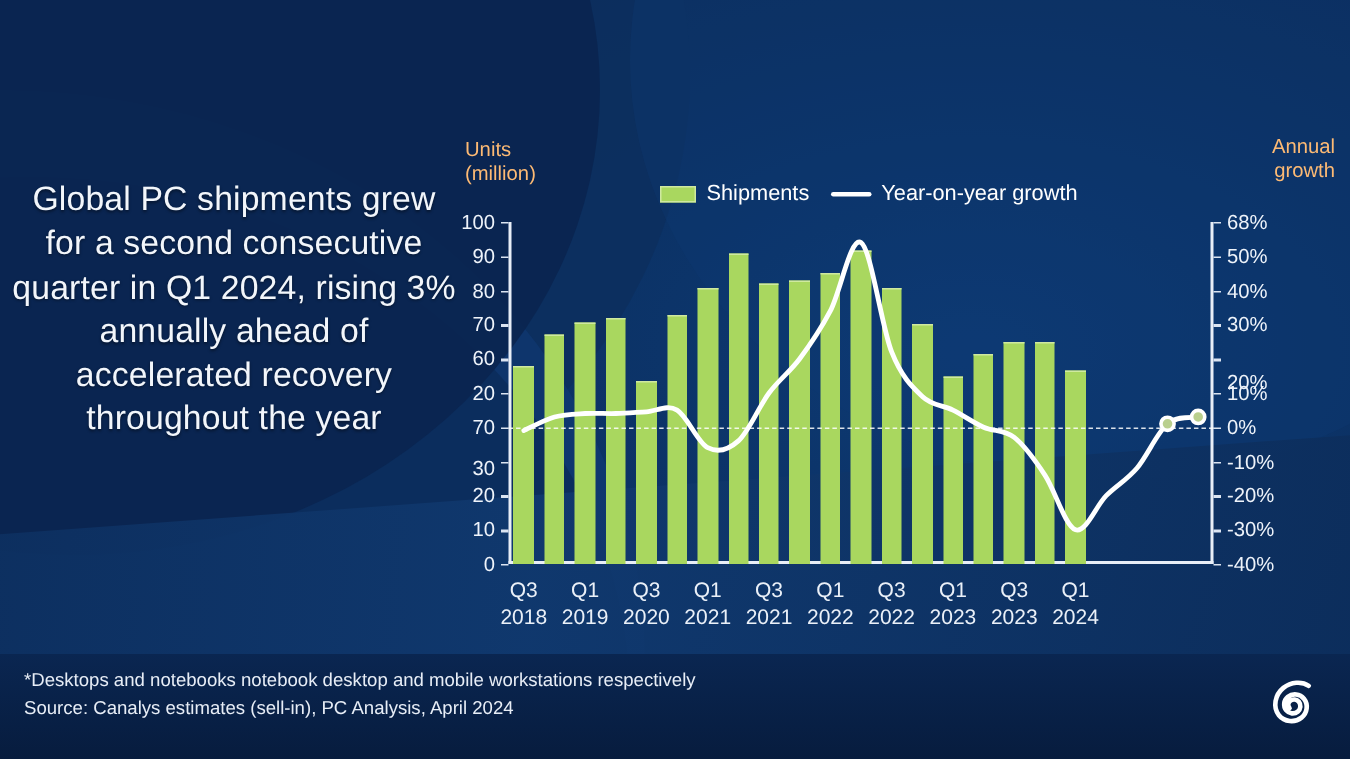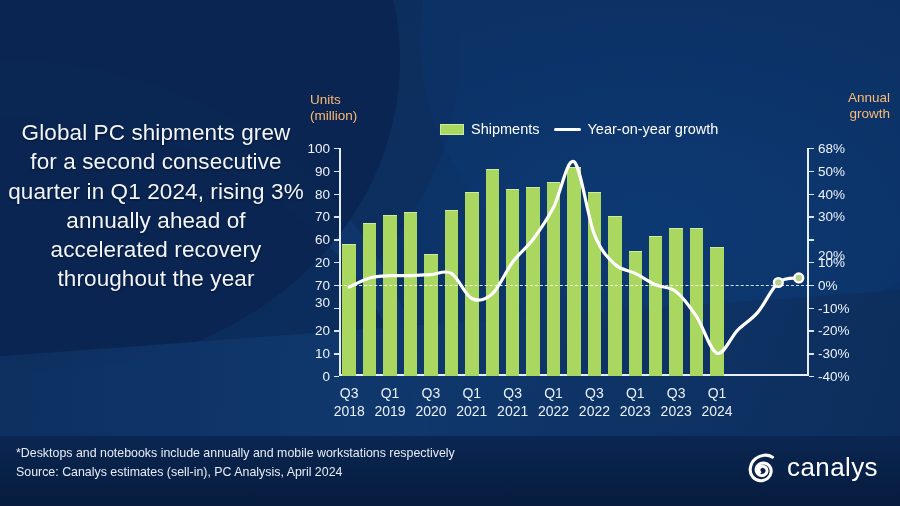--- a/index.html
+++ b/index.html
@@ -185,21 +185,21 @@
       <div class="axis-line yaxis-l"></div>
       <div class="axis-line yaxis-r"></div>
       <div class="axis-line xaxis"></div>
     <div class="tick tick-l" style="top: 228px;"></div>
         <div class="ylab ylab-l" style="top: 228px;">0</div>
         <div class="tick tick-l" style="top: 205.2px;"></div>
         <div class="ylab ylab-l" style="top: 205.2px;">10</div>
         <div class="tick tick-l" style="top: 182.4px;"></div>
         <div class="ylab ylab-l" style="top: 182.4px;">20</div>
         <div class="tick tick-l" style="top: 159.6px;"></div>
-        <div class="ylab ylab-l" style="top: 154px;">30</div>
+        <div class="ylab ylab-l" style="top: 164px;">30</div>
         <div class="tick tick-l" style="top: 136.8px;"></div>
         <div class="ylab ylab-l" style="top: 136.8px;">70</div>
         <div class="tick tick-l" style="top: 114px;"></div>
         <div class="ylab ylab-l" style="top: 114px;">20</div>
         <div class="tick tick-l" style="top: 91.2px;"></div>
         <div class="ylab ylab-l" style="top: 91.2px;">60</div>
         <div class="tick tick-l" style="top: 68.4px;"></div>
         <div class="ylab ylab-l" style="top: 68.4px;">70</div>
         <div class="tick tick-l" style="top: 45.6px;"></div>
         <div class="ylab ylab-l" style="top: 45.6px;">80</div>
@@ -251,29 +251,28 @@
         <div class="zeroline" style="top: 136.8px;"></div>
         <svg class="growth" width="470" height="228">
           <path d="M 10.217391304347826 139.07999999999998 C 13.623188405797102 137.56, 23.840579710144926 131.86, 30.652173913043477 129.96 C 37.46376811594203 128.06, 44.27536231884058 128.06, 51.08695652173913 127.67999999999999 C 57.89855072463769 127.29999999999998, 64.71014492753623 127.86999999999999, 71.52173913043478 127.67999999999999 C 78.33333333333333 127.49, 85.14492753623189 126.91999999999999, 91.95652173913044 126.53999999999999 C 98.76811594202898 126.16, 105.57971014492755 121.41, 112.3913043478261 125.39999999999999 C 119.20289855072464 129.39, 126.0144927536232 147.05999999999997, 132.82608695652175 150.48 C 139.6376811594203 153.9, 146.44927536231887 152, 153.2608695652174 145.92000000000002 C 160.07246376811594 139.84000000000003, 166.8840579710145 123.12, 173.69565217391303 114 C 180.50724637681157 104.88, 187.31884057971013 100.32000000000002, 194.1304347826087 91.20000000000002 C 200.94202898550725 82.08000000000001, 207.75362318840578 72.2, 214.56521739130434 59.28 C 221.3768115942029 46.36, 228.18840579710144 9.120000000000005, 235 13.680000000000007 C 241.81159420289856 18.24000000000001, 248.6231884057971 69.54000000000002, 255.43478260869566 86.64000000000001 C 262.2463768115942 103.74000000000001, 269.05797101449275 109.82000000000001, 275.8695652173913 116.28 C 282.6811594202899 122.74, 289.4927536231884 121.97999999999999, 296.30434782608694 125.39999999999999 C 303.1159420289855 128.82, 309.92753623188406 133.76000000000002, 316.7391304347826 136.8 C 323.5507246376812 139.84, 330.3623188405797 138.32, 337.17391304347825 143.64 C 343.9855072463768 148.95999999999998, 350.7971014492754 158.46, 357.60869565217394 168.72 C 364.4202898550725 178.98, 371.231884057971 202.92, 378.04347826086956 205.2 C 384.8550724637681 207.48, 391.6666666666667 189.24, 398.47826086956525 182.4 C 405.2898550724638 175.56, 412.1014492753623 172.14, 418.9130434782609 164.16 C 425.72463768115944 156.18, 432.53623188405794 140.22, 439.3478260869565 134.52 C 446.15942028985506 128.82000000000002, 456.3768115942029 130.72, 459.7826086956522 129.96" fill="none" stroke="#ffffff" stroke-width="3.2" stroke-linecap="round" stroke-linejoin="round"></path>
           <circle cx="439.3478260869565" cy="134.52" r="4.4" fill="#b9cf8e" stroke="#ffffff" stroke-width="2.4"></circle>
           <circle cx="459.7826086956522" cy="129.96" r="4.4" fill="#b9cf8e" stroke="#ffffff" stroke-width="2.4"></circle>
         </svg>
       </div>
   </div>
 
   <div class="footnote">
-    <div>*Desktops and notebooks  include annually and mobile  workstations respectively</div>
+    <div>*Desktops and notebooks  notebook desktop and mobile  workstations respectively</div>
     <div>Source:  Canalys estimates (sell-in), PC Analysis, April 2024</div>
   </div>
 
   <div class="logo">
     <svg width="32" height="30" viewBox="0 0 32 30">
       <path d="M26.5 4.2C21.8 1.0 14.6 1.6 9.6 5.6 3.9 10.2 2.4 18.6 6.6 23.8c3.6 4.5 10.6 5.2 15.1 1.6 3.9-3.1 4.6-8.9 1.6-12.6-2.6-3.2-7.5-3.8-10.7-1.2-2.8 2.2-3.3 6.3-1.1 9 1.9 2.3 5.4 2.7 7.7.8 2.0-1.6 2.3-4.6.7-6.6-1.4-1.7-4.0-2.0-5.7-.6-1.5 1.2-1.7 3.4-.5 4.9" fill="none" stroke="#ffffff" stroke-width="3.1" stroke-linecap="round"></path>
     </svg>
-    <span class="logo-word">canalys</span>
   </div>
 
 <div class="xlab" style="left: 349.217px; top: 385px;"><span>Q3</span><br><span>2018</span></div>
     <div class="xlab" style="left: 390.087px; top: 385px;"><span>Q1</span><br><span>2019</span></div>
     <div class="xlab" style="left: 430.957px; top: 385px;"><span>Q3</span><br><span>2020</span></div>
     <div class="xlab" style="left: 471.826px; top: 385px;"><span>Q1</span><br><span>2021</span></div>
     <div class="xlab" style="left: 512.696px; top: 385px;"><span>Q3</span><br><span>2021</span></div>
     <div class="xlab" style="left: 553.565px; top: 385px;"><span>Q1</span><br><span>2022</span></div>
     <div class="xlab" style="left: 594.435px; top: 385px;"><span>Q3</span><br><span>2022</span></div>
     <div class="xlab" style="left: 635.304px; top: 385px;"><span>Q1</span><br><span>2023</span></div>

